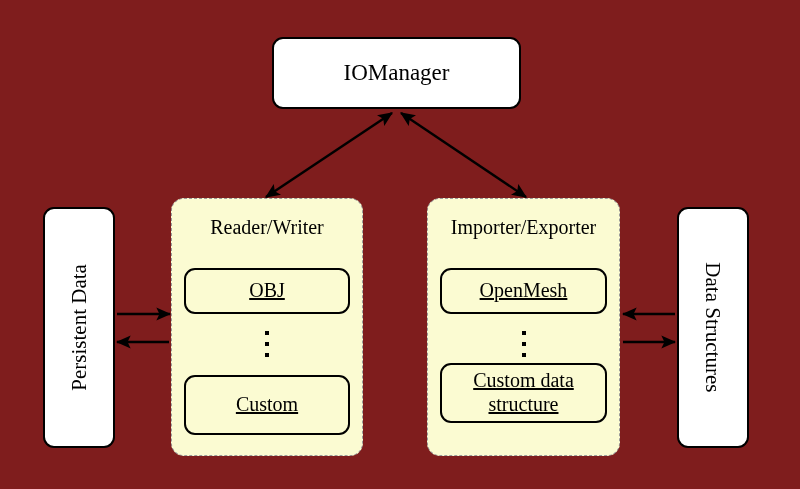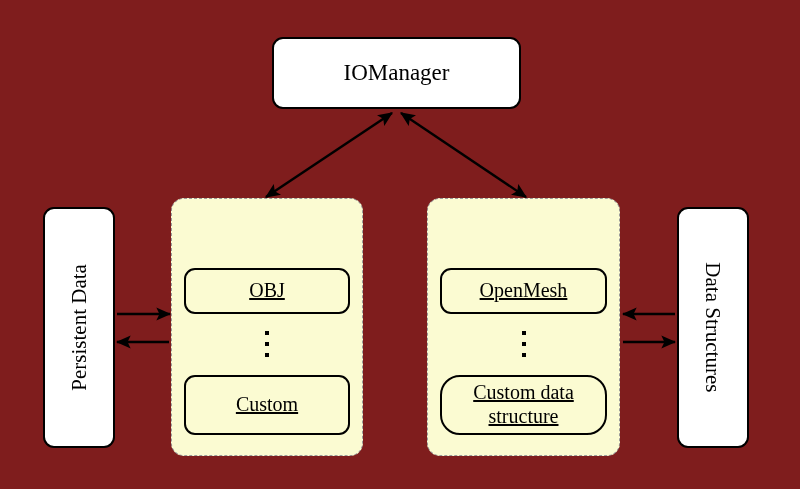--- a/index.html
+++ b/index.html
@@ -100,21 +100,21 @@
     left: 12px;
     right: 12px;
     width: auto;
     text-decoration: underline;
   }
   .inner.one-line { height: 46px; }
   .inner.two-line { height: 60px; justify-content: center; }
   #box-obj                  { top: 69px; }
   #box-custom-file-format   { top: 176px; }
   #box-openmesh             { top: 69px; }
-  #box-custom-data-structure{ top: 176px; border-radius: 20px; }
+  #box-custom-data-structure{ top: 164px; }
 
   
   .vdots {
     position: absolute;
     left: 0;
     right: 0;
     top: 132px;
     display: flex;
     flex-direction: column;
     align-items: center;
@@ -158,39 +158,41 @@
 
   <div class="rbox sidebox" id="persistent-data">
     <span class="vtext up">Persistent Data</span>
   </div>
 
   <div class="rbox sidebox" id="data-structures">
     <span class="vtext down">Data Structures</span>
   </div>
 
   <div class="panel" id="panel-reader-writer">
+    <div class="panel-title">Reader/Writer</div>
 
     <div class="rbox inner one-line" id="box-obj">
       <span>OBJ</span>
     </div>
 
     <div class="vdots">
       <i></i>
         <i></i>
         <i></i>
     </div>
 
     <div class="rbox inner two-line" id="box-custom-file-format">
       <span>
         <span>Custom</span><br>
       </span>
     </div>
   </div>
 
   <div class="panel" id="panel-importer-exporter">
+    <div class="panel-title">Importer/Exporter</div>
 
     <div class="rbox inner one-line" id="box-openmesh">
       <span>OpenMesh</span>
     </div>
 
     <div class="vdots">
       <i></i>
         <i></i>
         <i></i>
     </div>

